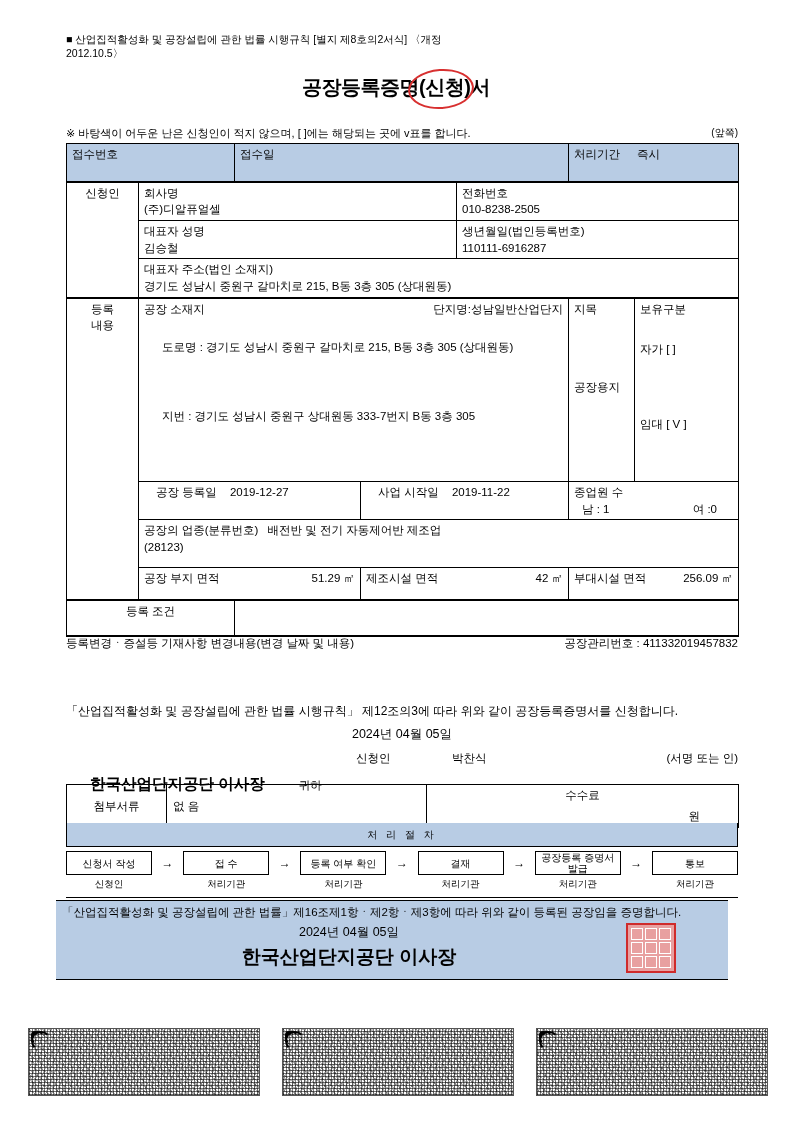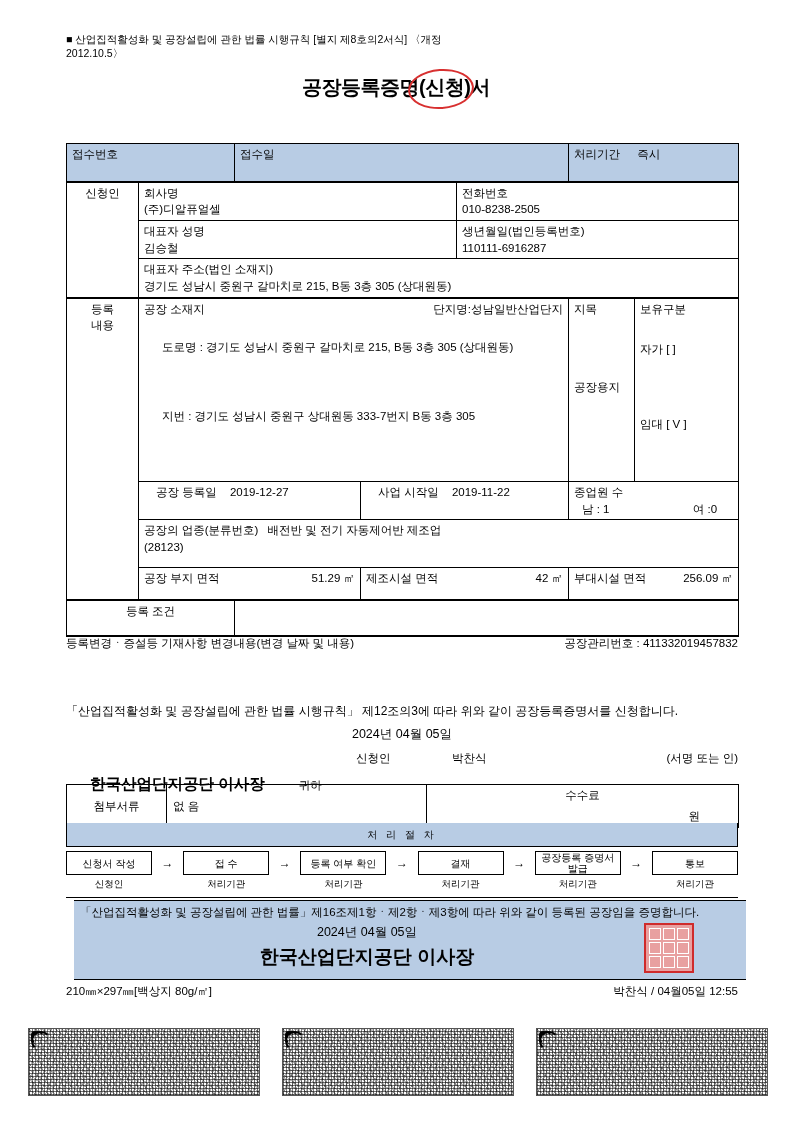--- a/index.html
+++ b/index.html
@@ -29,21 +29,21 @@
     pointer-events: none;
   }
 
   
   .note { position: absolute; left: 66px; top: 126px; width: 672px; font-size: 11px; display: flex; justify-content: space-between; }
   .note .side { font-size: 10px; }
 
   
   .tbl { position: absolute; left: 66px; top: 143px; width: 672px; border-collapse: collapse; table-layout: fixed; }
   .tbl td { border: 1px solid #000; font-size: 11.5px; vertical-align: top; padding: 2px 5px; line-height: 1.45; }
-  .tbl .shade { background: #b8cce4; }
+  .tbl .shade { background: #b8cce4; font-family: Liberation Serif, serif; }
   .thick-top { border-top: 2.5px solid #000 !important; }
   .thick-bot { border-bottom: 2.5px solid #000 !important; }
   .noline-b { border-bottom: none !important; }
   .noline-t { border-top: none !important; }
   .ctr { text-align: center; }
   .rgt { text-align: right; }
   .mid { vertical-align: middle; }
   .vlabel { text-align: center; vertical-align: middle; font-size: 11.5px; line-height: 1.2; }
   .lbl-ind { padding-left: 12px; }
   .val-ind { padding-left: 18px; }
@@ -74,21 +74,21 @@
   .fbox { border: 1.5px solid #000; background: #fff; height: 24px; width: 86px;
     display: flex; align-items: center; justify-content: center; text-align: center;
     font-size: 10px; line-height: 1.1; padding: 11px 2px; }
   .farrow { font-size: 12px; width: 22px; text-align: center; }
   .flow-sub { display: flex; justify-content: space-between; margin-top: 3px; }
   .fsub { width: 86px; text-align: center; font-size: 9.5px; }
   .fsubgap { width: 22px; }
   .flow-rule { position: absolute; left: 66px; top: 897px; width: 672px; border-top: 1.5px solid #000; }
 
   
-  .cert { position: absolute; left: 74px; top: 900px; width: 672px; height: 80px;
+  .cert { position: absolute; left: 56px; top: 900px; width: 672px; height: 80px;
     background: #b8cce4; border-top: 1.5px solid #000; border-bottom: 1.5px solid #000; }
   .cert-text { padding: 4px 6px 0 6px; font-size: 11.5px; }
   .cert-date { text-align: center; font-size: 12.5px; margin-top: 4px; padding-right: 86px; }
   .cert-org { text-align: center; font-size: 19px; font-weight: bold; margin-top: 3px; padding-right: 86px; }
   .seal { position: absolute; right: 52px; top: 22px; width: 50px; height: 50px;
     border: 2.5px solid #cf2b2b; background: #e8a0a0; }
   .seal-grid { position: absolute; left: 3px; top: 3px; right: 3px; bottom: 3px;
     display: grid; grid-template-columns: repeat(3, 1fr); grid-template-rows: repeat(3, 1fr); gap: 2px; }
   .seal-cell { border: 1.5px solid #fff; }
 
@@ -122,20 +122,24 @@
     <div class="hdr-left">■ 산업집적활성화 및 공장설립에 관한 법률 시행규칙 [별지 제8호의2서식] 〈개정 2012.10.5〉</div>
   </div>
 
   <div class="title-wrap">
     <span class="title">
       <span>공장등록증명(신청)서</span>
       <span class="circle-mark"></span>
     </span>
   </div>
 
+  <div class="note">
+    <span>※ 바탕색이 어두운 난은 신청인이 적지 않으며, [  ]에는 해당되는 곳에 v표를 합니다.</span>
+    <span class="side">(앞쪽)</span>
+  </div>
 
   <table class="tbl">
     <colgroup>
       <col style="width:72px">
         <col style="width:96px">
         <col style="width:126px">
       <col style="width:96px">
         <col style="width:112px">
         <col style="width:66px">
         <col style="width:104px">
@@ -344,24 +348,20 @@
         <div class="seal-cell"></div>
           <div class="seal-cell"></div>
           <div class="seal-cell"></div>
         <div class="seal-cell"></div>
           <div class="seal-cell"></div>
           <div class="seal-cell"></div>
       </div>
     </div>
   </div>
 
-  <div class="footer">
-    <span>210㎜×297㎜[백상지 80g/㎡]</span>
-    <span>박찬식 / 04월05일 12:55</span>
-  </div>
 
   <div class="barcodes">
     <div class="bc">
       <div class="bc-finder">
         <i class="bc-f1"></i>
           <i class="bc-f2"></i>
           <i class="bc-f3"></i>
       </div>
     </div>
     <div class="bc">

